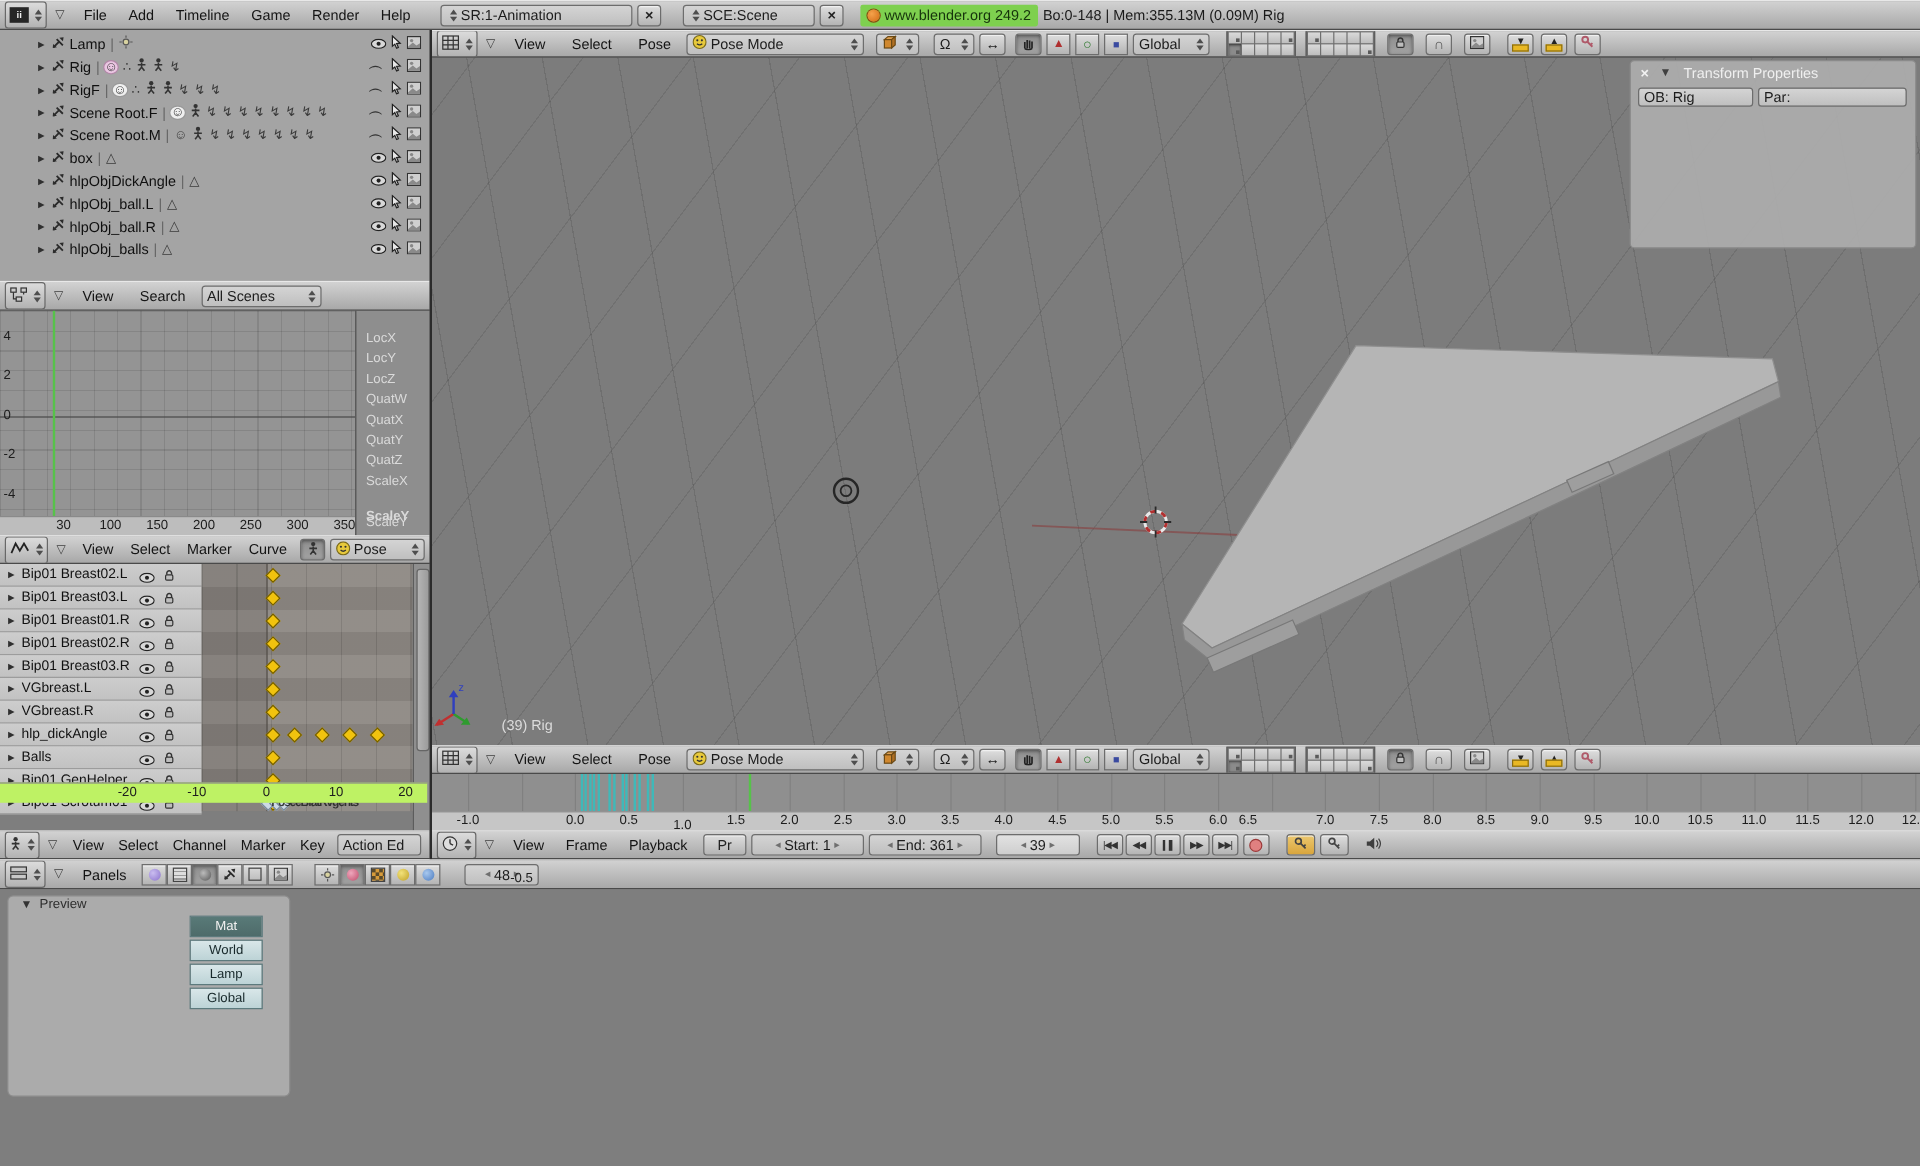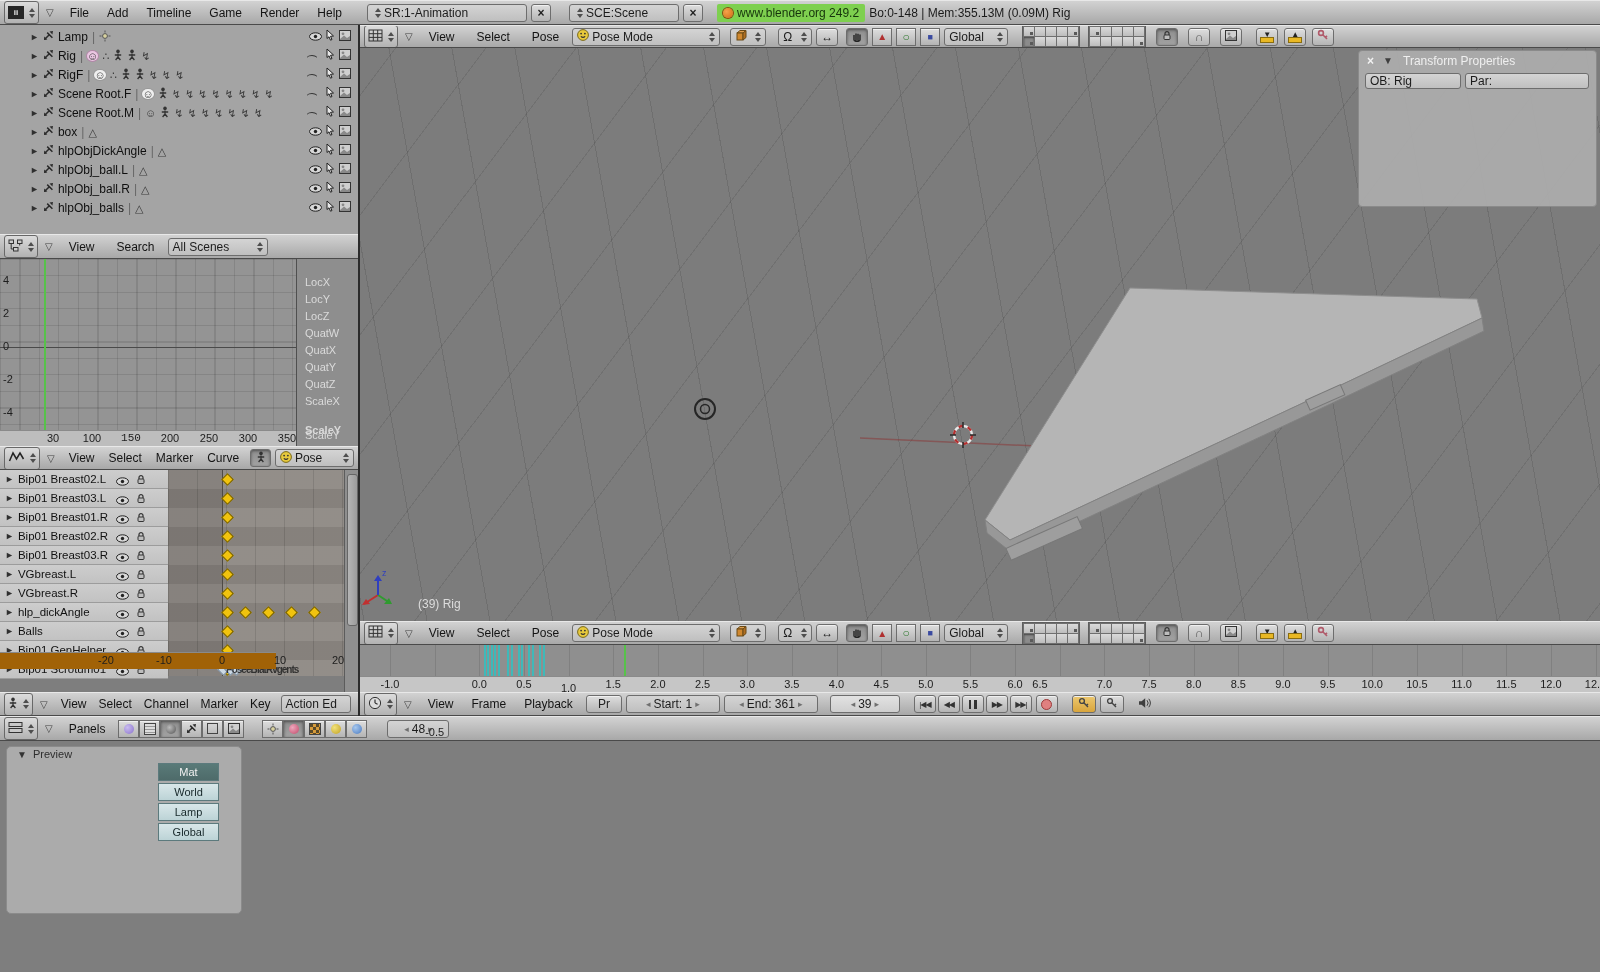--- a/index.html
+++ b/index.html
@@ -410,21 +410,21 @@
         <span style="position: absolute; left: 3px; top: 15px; font-size: 11px; color: rgb(29, 29, 29);">4</span>
         <span style="position: absolute; left: 3px; top: 48px; font-size: 11px; color: rgb(29, 29, 29);">2</span>
         <span style="position: absolute; left: 3px; top: 81px; font-size: 11px; color: rgb(29, 29, 29);">0</span>
         <span style="position: absolute; left: 3px; top: 114px; font-size: 11px; color: rgb(29, 29, 29);">-2</span>
         <span style="position: absolute; left: 3px; top: 147px; font-size: 11px; color: rgb(29, 29, 29);">-4</span>
       </div>
   </div>
   <div id="ipo-xaxis" class="abs" style="left:0;top:430px;width:296px;height:16px;background:#bdbdbd;border-top:1px solid #8a8a8a">
       <span class="tick" style="left: 37px; top: 1px;">30</span>
       <span class="tick" style="left: 76px; top: 1px;">100</span>
-      <span class="tick" style="left: 115px; top: 1px; font-family: Liberation Mono, monospace;">150</span>
+      <span class="tick" style="left: 115px; top: 1px;">150</span>
       <span class="tick" style="left: 154px; top: 1px;">200</span>
       <span class="tick" style="left: 193px; top: 1px;">250</span>
       <span class="tick" style="left: 232px; top: 1px;">300</span>
       <span class="tick" style="left: 271px; top: 1px;">350</span>
     </div>
   <div id="ipo-chan" class="abs" style="left:296px;top:259px;width:62px;height:187px;background:#8e8e8e;border-left:1px solid #4f4f4f">
       <span class="chanrow" style="top: 17px;">LocX</span>
       <span class="chanrow" style="top: 34px;">LocY</span>
       <span class="chanrow" style="top: 51px;">LocZ</span>
       <span class="chanrow" style="top: 68px;">QuatW</span>
@@ -627,21 +627,21 @@
       <div class="key" style="left: 55.3px; top: 176px;"></div>
       <div class="key" style="left: 55.3px; top: 195px;"></div>
       <div class="key lt" style="left: 51.24px; top: 195px;"></div>
       <div class="key lt" style="left: 57.62px; top: 195px;"></div>
       <div class="key lt" style="left: 64px; top: 195px;"></div>
       <span style="position: absolute; left: 58px; top: 194px; font-size: 10px; color: rgb(34, 34, 34); letter-spacing: -1px; font-weight: bold; opacity: 0.85;">PoseeBfatRvgents</span>
     </div>
   <div id="act-scroll" class="abs" style="left:344px;top:470px;width:14px;height:222px;background:#8f8f8f;border-left:1px solid #5c5c5c">
     <div class="abs" style="left:2px;top:4px;width:9px;height:150px;background:linear-gradient(90deg,#b5b5b5,#9b9b9b);border:1px solid #666;border-radius:3px"></div>
   </div>
-  <div id="act-scale" class="abs" style="left:0;top:652px;width:276px;height:16px;background:#a16207;border-top:1px solid #8a8a8a">
+  <div id="act-scale" class="abs" style="left:0;top:652px;width:356px;height:16px;background:#bef264;border-top:1px solid #8a8a8a">
       <span class="tick" style="left: 90px; top: 1px;">-20</span>
       <span class="tick" style="left: 148px; top: 1px;">-10</span>
       <span class="tick" style="left: 206px; top: 1px;">0</span>
       <span class="tick" style="left: 264px; top: 1px;">10</span>
       <span class="tick" style="left: 322px; top: 1px;">20</span>
     </div>
   <div id="act-hdr" class="hdrbar" style="left:0;top:692px;width:358px;height:24px">
     <span class="wbtn">
         <span id="ic-person2"><svg width="10" height="12">
             <circle cx="5" cy="2.4" r="1.8" fill="#333"></circle>

